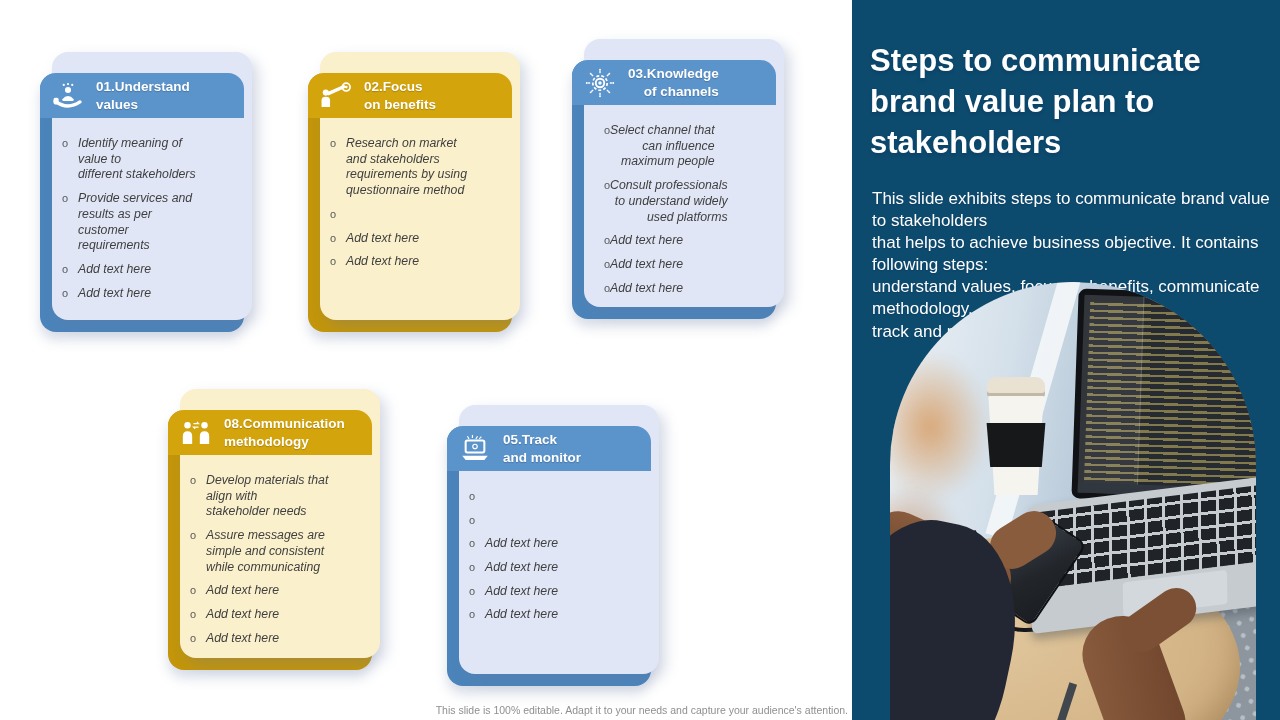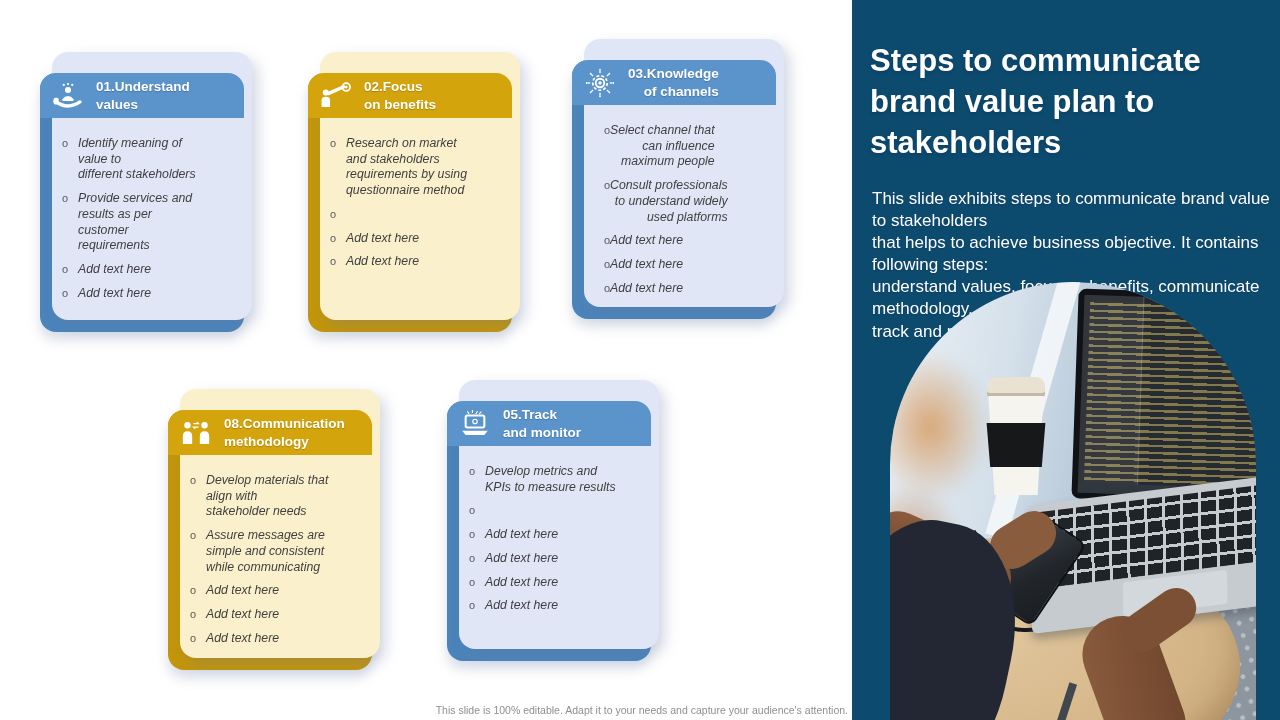--- a/index.html
+++ b/index.html
@@ -301,41 +301,39 @@
             <span class="btext">Add text here</span>
           </li>
         <li class="bullet">
             <span class="marker">o</span>
             <span class="btext">Add text here</span>
           </li>
       </ul>
     </div>
   </div>
 
-  <div class="card theme-blue" style="left:447px;top:376px;height:285px;">
+  <div class="card theme-blue" style="left:447px;top:401px;height:285px;">
     <div class="panel"></div>
     <div class="accent"></div>
     <div class="header">
       <span class="icon-box">
         <svg viewBox="0 0 40 34" width="34" height="30">
           <path d="M13 5 l-2 -3 M17 4 v-3.5 M21 5 l2 -3 M25 5 l2.5 -2.5" stroke="#fff" stroke-width="1.4" fill="none"></path>
           <rect x="9" y="7" width="22" height="14" rx="2" fill="none" stroke="#fff" stroke-width="2.4"></rect>
           <circle cx="20" cy="14" r="2.6" fill="none" stroke="#fff" stroke-width="1.4"></circle>
           <path d="M5 25 h30 l-4 5 h-22 z" fill="#fff"></path>
         </svg>
       </span>
       <span class="card-title">05.Track
 and monitor</span>
     </div>
     <div class="body">
       <ul class="bullets">
         <li class="bullet">
             <span class="marker">o</span>
-            <span class="btext">Develop metrics and
-KPIs to measure results</span>
           </li>
         <li class="bullet">
             <span class="marker">o</span>
           </li>
         <li class="bullet">
             <span class="marker">o</span>
             <span class="btext">Add text here</span>
           </li>
         <li class="bullet">
             <span class="marker">o</span>

